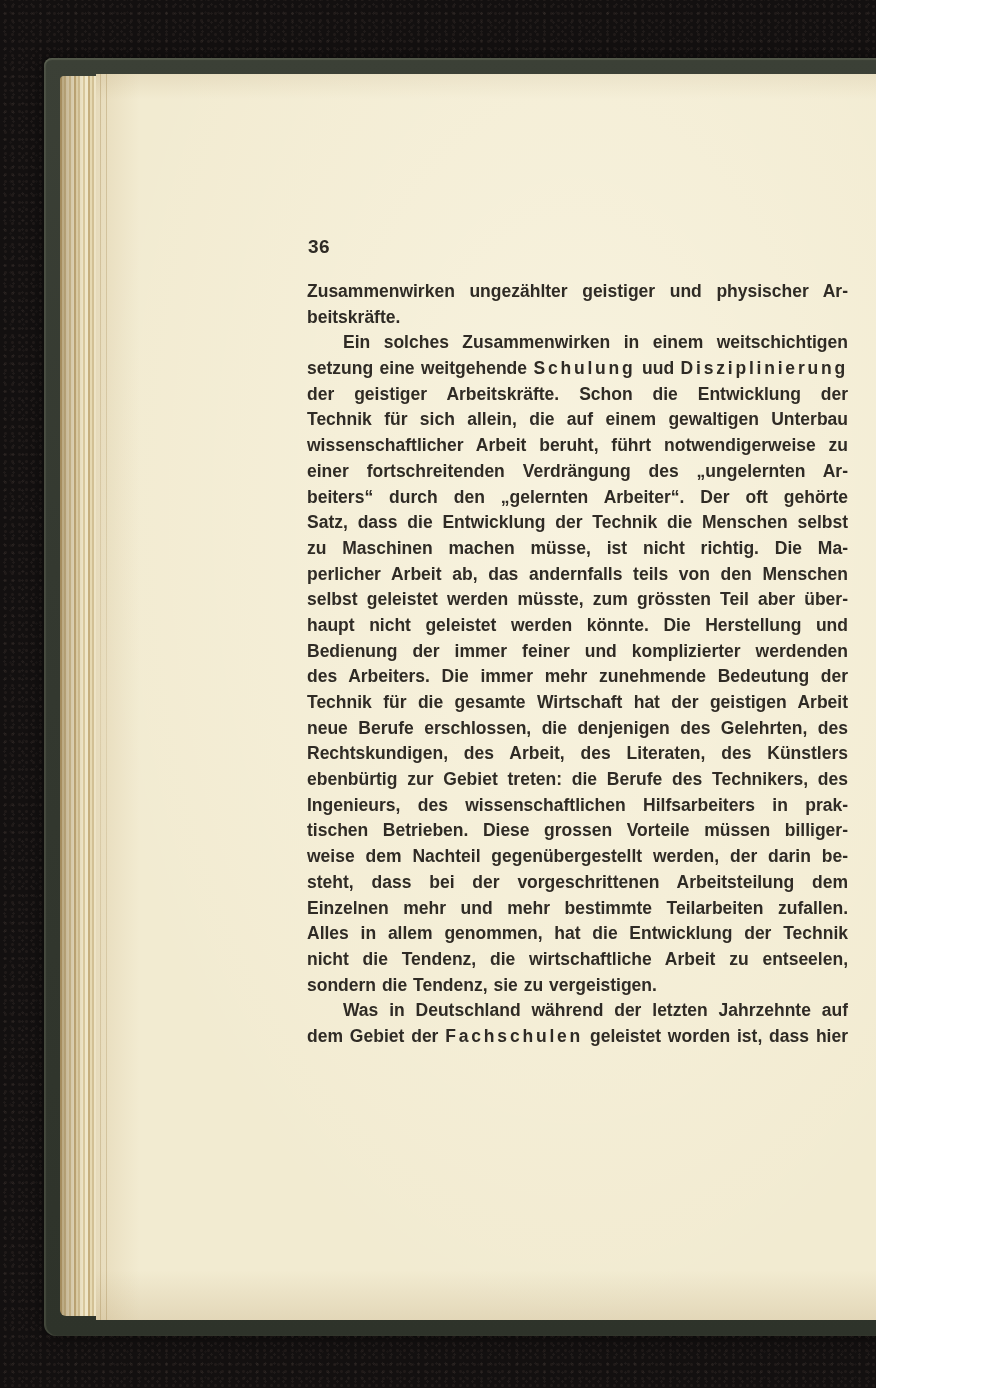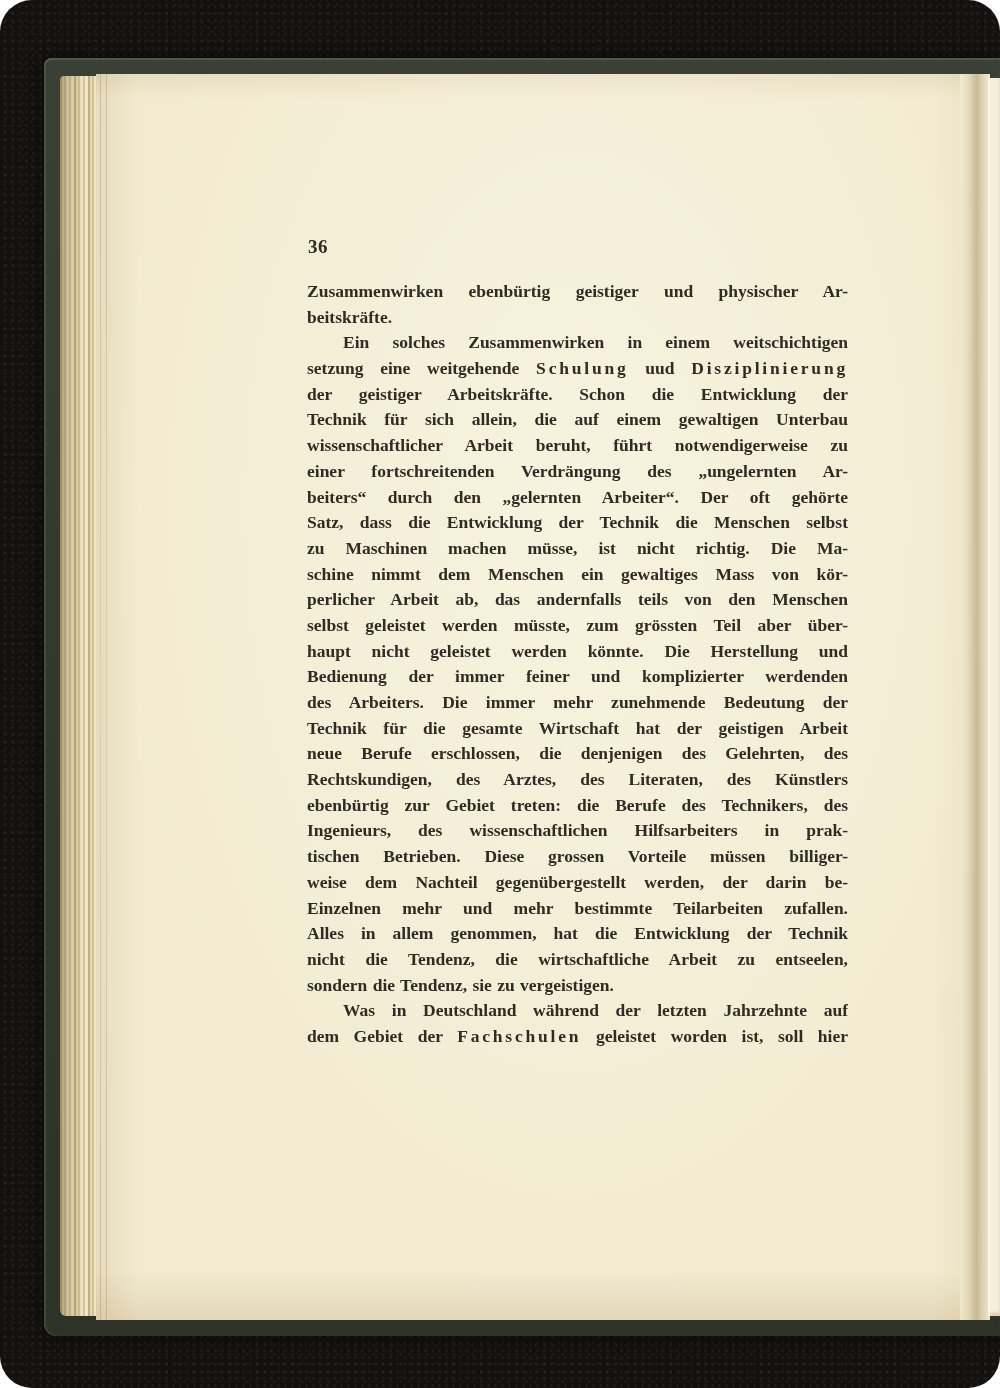--- a/index.html
+++ b/index.html
@@ -1,28 +1,27 @@
 <!DOCTYPE html>
 <html><head>
 <meta charset="utf-8">
 <style>
   html,body{margin:0;padding:0;}
   .scene{
     position:relative;
-    width:1000px;height:1388px;
+    width:876px;height:1388px;
     overflow:hidden;
     background-color:#131010;
     background-image:
       radial-gradient(rgba(110,98,90,0.13) 1px, transparent 1.4px),
       radial-gradient(rgba(75,66,60,0.12) 1px, transparent 1.3px),
       radial-gradient(rgba(42,35,33,0.55) 1.2px, transparent 1.7px);
     background-size:9px 9px,13px 13px,7px 7px;
     background-position:0 0,4px 6px,2px 3px;
-    font-family:Liberation Serif, serif;
-    border-radius:32px;
+    font-family:Liberation Sans, sans-serif;
   }
   .cover{
     position:absolute;left:44px;top:58px;width:956px;height:1278px;
     background:linear-gradient(180deg,#3b4036 0%,#343930 40%,#2e332a 100%);
     border-radius:8px 0 0 12px;
     box-shadow:inset 0 2px 1px rgba(140,146,124,0.30),
                inset 2px 0 1px rgba(140,146,124,0.22),
                0 0 14px rgba(0,0,0,0.6);
   }
   .page-stack{
@@ -80,47 +79,47 @@
 <body>
 
 <div class="scene">
   <div class="cover"></div>
   <div class="page-stack"></div>
   <div class="page">
     <div class="page-edge-line" style="left:4px"></div>
     <div class="page-edge-line" style="left:10px"></div>
     <div class="page-number">36</div>
     <div class="text-block">
-        <div class="line"><span>Zusammenwirken ebenbürtig geistiger und physischer Ar-</span></div>
+        <div class="line"><span>Zusammenwirken ungezählter geistiger und physischer Ar-</span></div>
         <div class="line para-end"><span>beitskräfte.</span></div>
         <div class="line indent"><span>Ein solches Zusammenwirken in einem weitschichtigen</span></div>
         <div class="line"><span>setzung eine weitgehende </span><span class="spaced">Schulung</span><span> uud </span><span class="spaced">Disziplinierung</span></div>
         <div class="line"><span>der geistiger Arbeitskräfte. Schon die Entwicklung der</span></div>
         <div class="line"><span>Technik für sich allein, die auf einem gewaltigen Unterbau</span></div>
         <div class="line"><span>wissenschaftlicher Arbeit beruht, führt notwendigerweise zu</span></div>
         <div class="line"><span>einer fortschreitenden Verdrängung des „ungelernten Ar-</span></div>
         <div class="line"><span>beiters“ durch den „gelernten Arbeiter“. Der oft gehörte</span></div>
         <div class="line"><span>Satz, dass die Entwicklung der Technik die Menschen selbst</span></div>
         <div class="line"><span>zu Maschinen machen müsse, ist nicht richtig. Die Ma-</span></div>
-        <div class="line"><span>schine nimmt dem Menschen ein gewaltiges Mass von kör-</span></div>
         <div class="line"><span>perlicher Arbeit ab, das andernfalls teils von den Menschen</span></div>
         <div class="line"><span>selbst geleistet werden müsste, zum grössten Teil aber über-</span></div>
         <div class="line"><span>haupt nicht geleistet werden könnte. Die Herstellung und</span></div>
         <div class="line"><span>Bedienung der immer feiner und komplizierter werdenden</span></div>
         <div class="line"><span>des Arbeiters. Die immer mehr zunehmende Bedeutung der</span></div>
         <div class="line"><span>Technik für die gesamte Wirtschaft hat der geistigen Arbeit</span></div>
         <div class="line"><span>neue Berufe erschlossen, die denjenigen des Gelehrten, des</span></div>
-        <div class="line"><span>Rechtskundigen, des Arztes, des Literaten, des Künstlers</span></div>
+        <div class="line"><span>Rechtskundigen, des Arbeit, des Literaten, des Künstlers</span></div>
         <div class="line"><span>ebenbürtig zur Gebiet treten: die Berufe des Technikers, des</span></div>
         <div class="line"><span>Ingenieurs, des wissenschaftlichen Hilfsarbeiters in prak-</span></div>
         <div class="line"><span>tischen Betrieben. Diese grossen Vorteile müssen billiger-</span></div>
         <div class="line"><span>weise dem Nachteil gegenübergestellt werden, der darin be-</span></div>
+        <div class="line"><span>steht, dass bei der vorgeschrittenen Arbeitsteilung dem</span></div>
         <div class="line"><span>Einzelnen mehr und mehr bestimmte Teilarbeiten zufallen.</span></div>
         <div class="line"><span>Alles in allem genommen, hat die Entwicklung der Technik</span></div>
         <div class="line"><span>nicht die Tendenz, die wirtschaftliche Arbeit zu entseelen,</span></div>
         <div class="line para-end"><span>sondern die Tendenz, sie zu vergeistigen.</span></div>
         <div class="line indent"><span>Was in Deutschland während der letzten Jahrzehnte auf</span></div>
-        <div class="line"><span>dem Gebiet der </span><span class="spaced">Fachschulen</span><span> geleistet worden ist, soll hier</span></div>
+        <div class="line"><span>dem Gebiet der </span><span class="spaced">Fachschulen</span><span> geleistet worden ist, dass hier</span></div>
       </div>
   </div>
   <div class="crease"></div>
   <div class="facing-page"></div>
 </div>
 
 </body></html>

